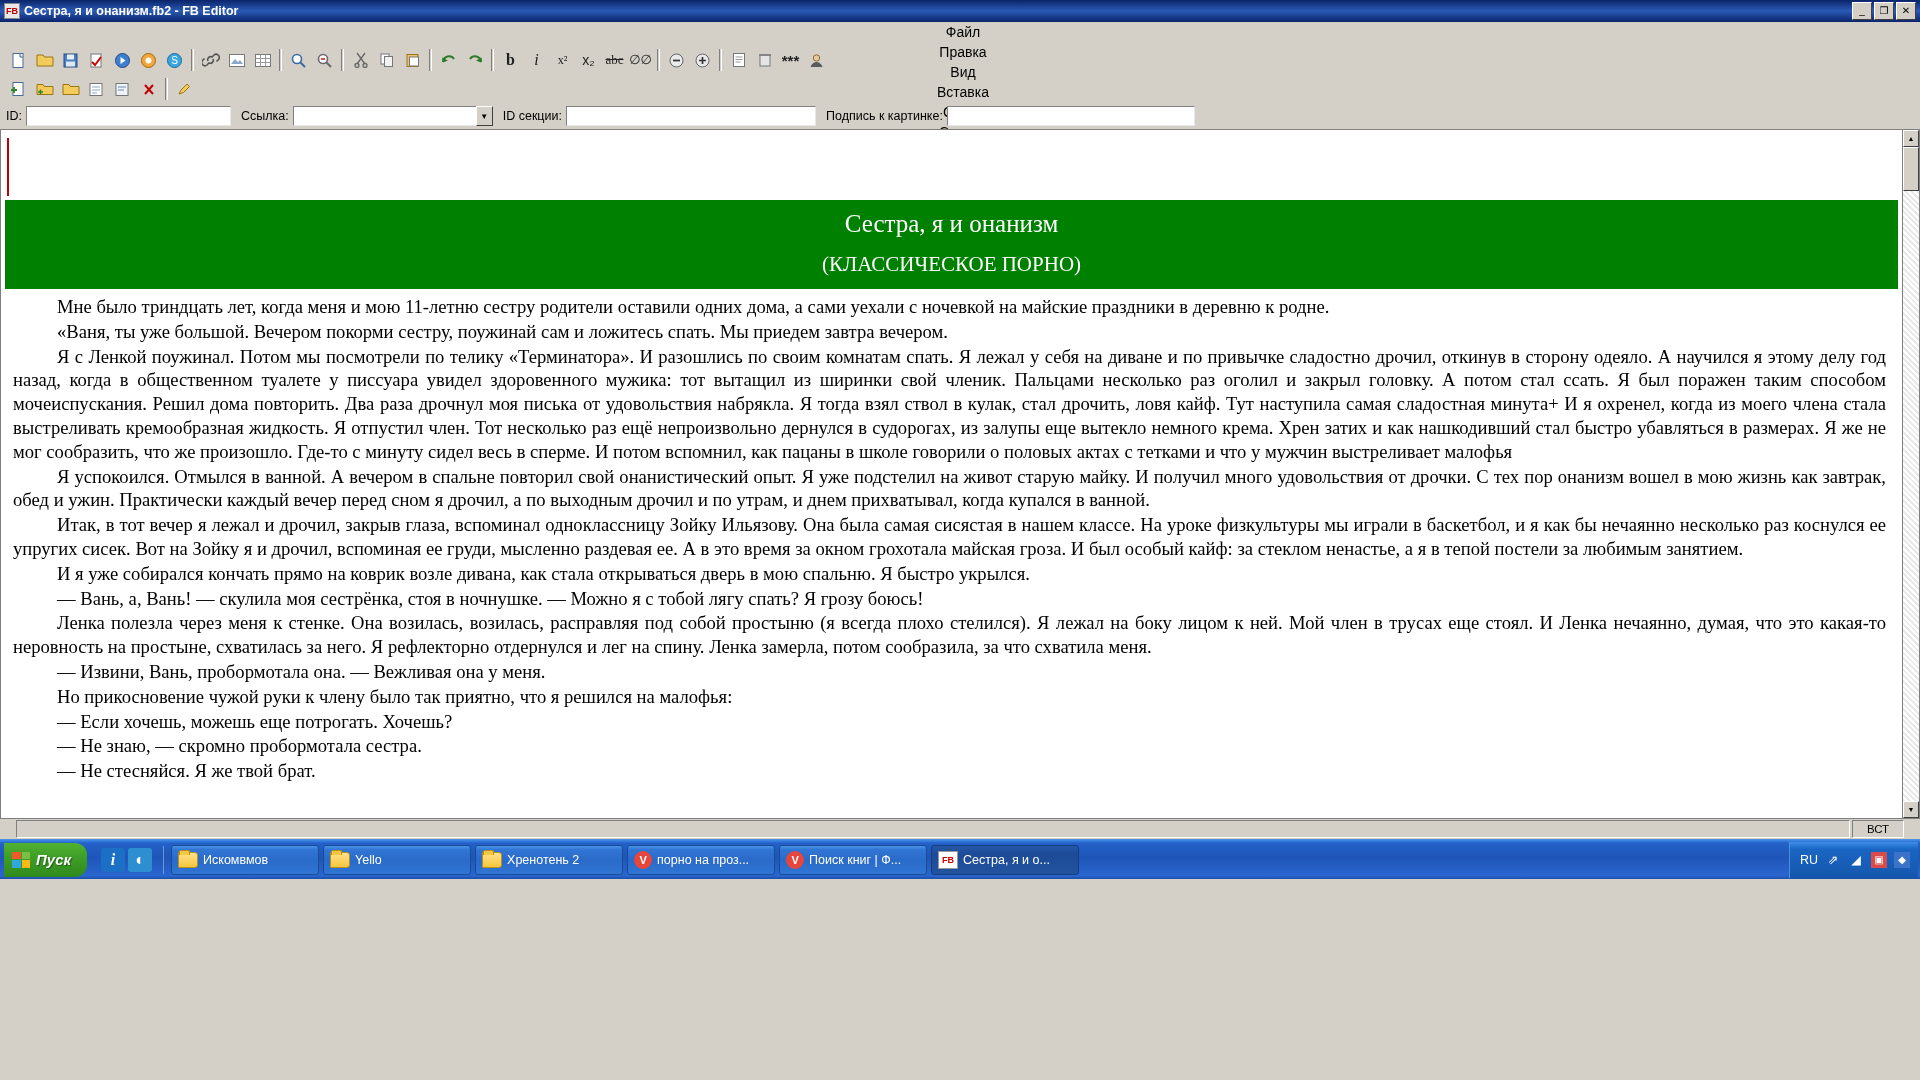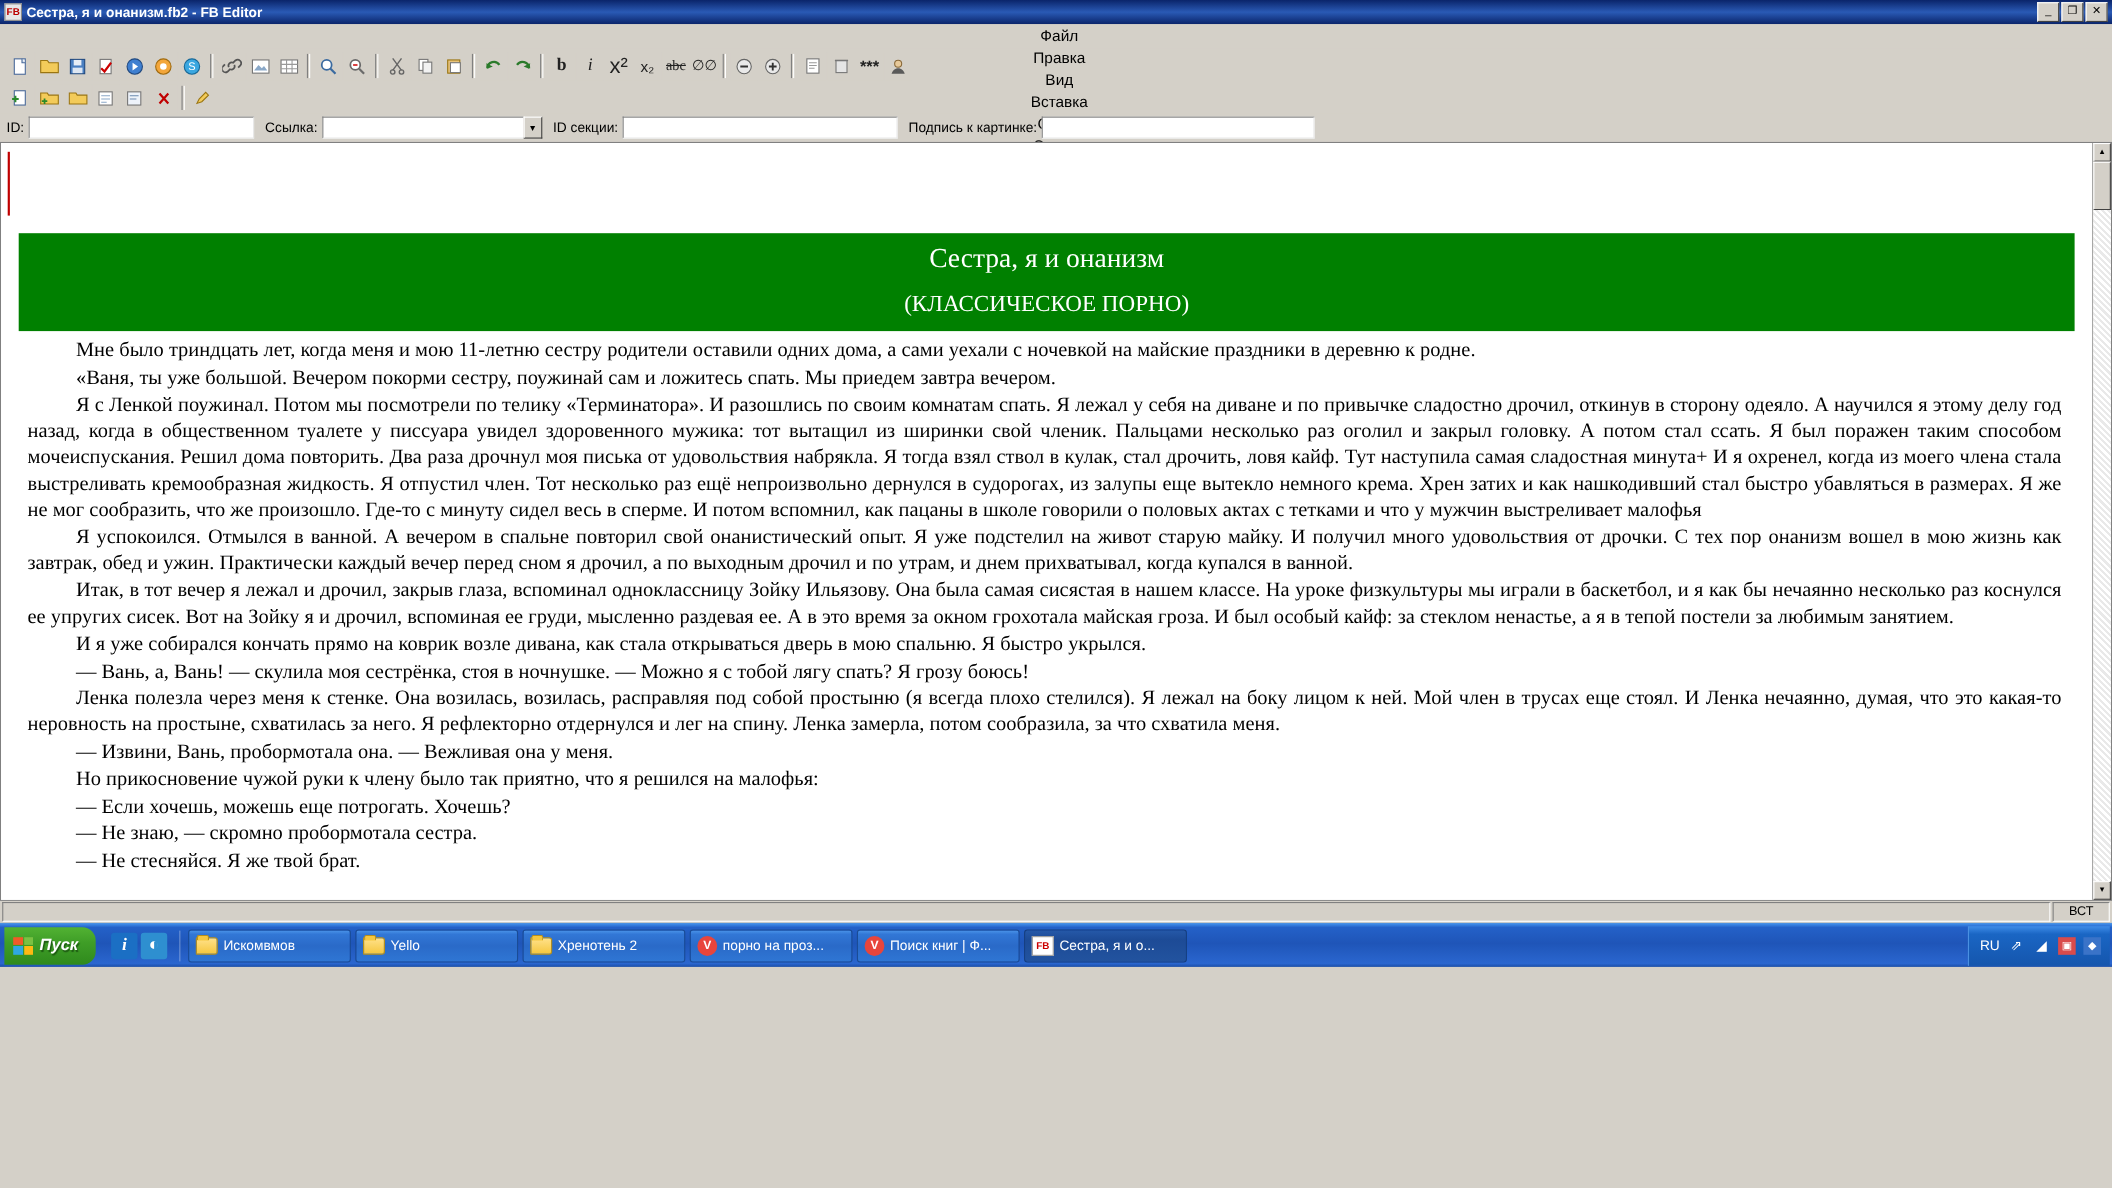--- a/index.html
+++ b/index.html
@@ -119,21 +119,21 @@
     height: 690px;
     background: #fff;
     border: 1px solid #808080;
     margin: 0 0 0 0;
     display: flex;
   }
   .doc {
     flex: 1;
     background: #fff;
     overflow: hidden;
-    padding: 16px;
+    padding: 4px;
     position: relative;
   }
   .redcursor {
     position: absolute;
     left: 6px; top: 8px;
     width: 2px; height: 58px;
     background: #c00000;
   }
   .greenbanner {
     background: #008000;
@@ -189,21 +189,21 @@
     background: #d4d0c8;
     border: 1px solid #fff;
     border-right-color: #404040; border-bottom-color: #404040;
   }
 
   
   .statusbar {
     height: 20px;
     background: #d4d0c8;
     display: flex; align-items: center;
-    gap: 2px; padding: 0 2px;
+    gap: 2px; padding: 0 16px;
   }
   .st-panel {
     height: 18px;
     border: 1px solid #808080;
     border-right-color: #fff; border-bottom-color: #fff;
     font-size: 11.5px;
     display: flex; align-items: center;
     padding: 0 4px;
   }
   .st-grow { flex: 1; }
@@ -419,21 +419,21 @@
   </div>
   <div class="tbtn">
     <svg width="18" height="15" viewBox="0 0 18 15">
         <path d="M15 9a6 6 0 00-11-3" stroke="#2a7a2a" stroke-width="2" fill="none"></path>
         <path d="M16 4.5l-1 5-5-2z" fill="#2a7a2a"></path>
       </svg>
   </div>
   <div class="tbsep"></div>
   <div class="tbtn" style="font-family:'Liberation Serif',serif;font-weight:bold;font-size:16px">b</div>
   <div class="tbtn" style="font-family:'Liberation Serif',serif;font-style:italic;font-size:16px">i</div>
-  <div class="tbtn" style="font-family:Liberation Sans, sans-serif;font-size:20px">x²</div>
+  <div class="tbtn" style="font-family:Liberation Serif, serif;font-size:12px">x²</div>
   <div class="tbtn" style="font-family:Liberation Sans, sans-serif;font-size:14px">x₂</div>
   <div class="tbtn" style="font-family:'Liberation Serif',serif;font-size:13px;text-decoration:line-through">abc</div>
   <div class="tbtn" style="font-family:'Liberation Serif',serif;font-size:13px">∅∅</div>
   <div class="tbsep"></div>
   <div class="tbtn">
     <svg width="17" height="17" viewBox="0 0 17 17">
         <circle cx="8.5" cy="8.5" r="6.5" fill="#e9e9e9" stroke="#666"></circle>
         <path d="M5 8.5h7" stroke="#333" stroke-width="1.7"></path>
       </svg>
   </div>

